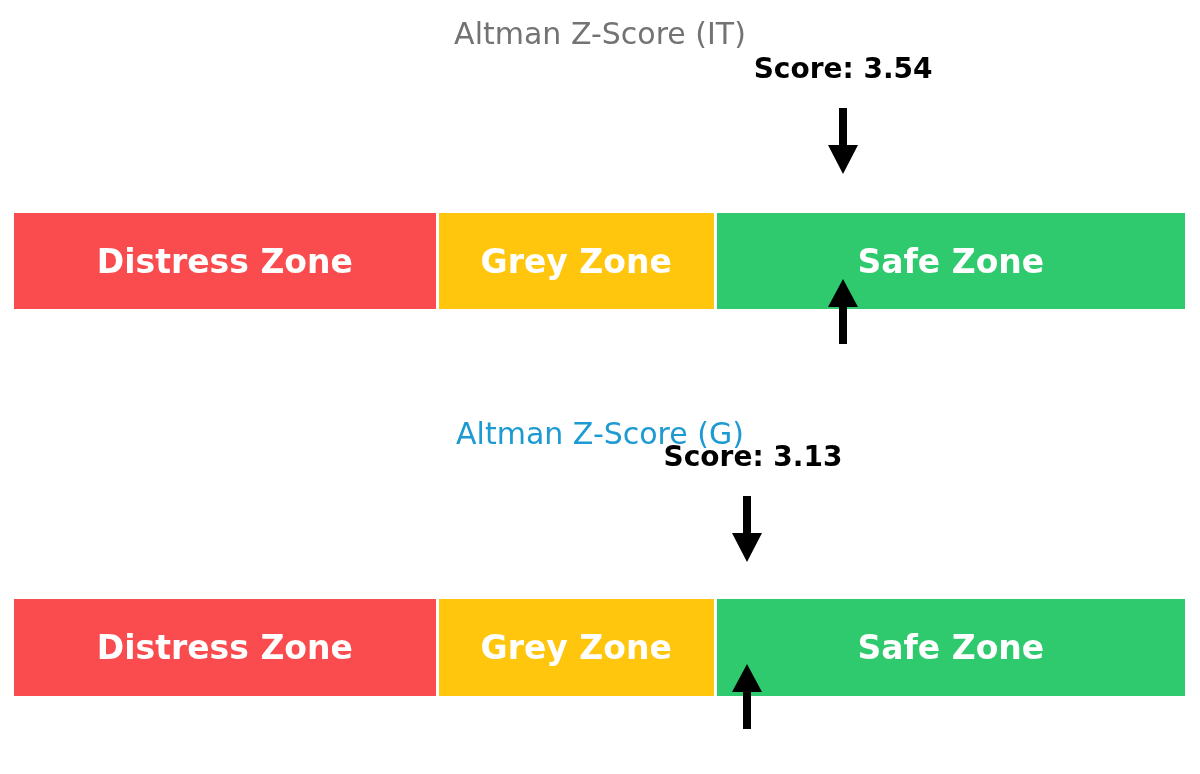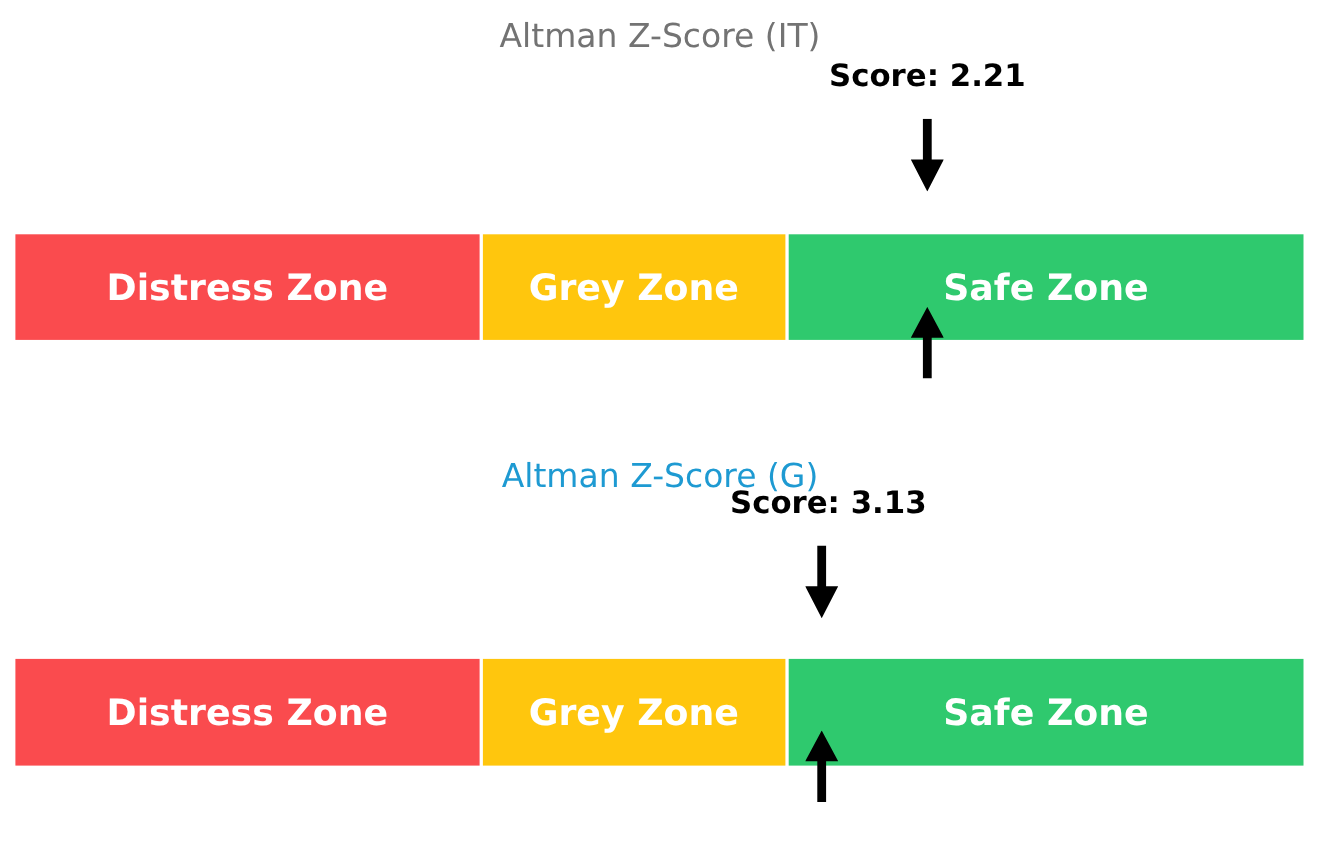--- a/index.html
+++ b/index.html
@@ -59,21 +59,21 @@
   }
 </style>
 </head>
 <body>
 
 <div class="canvas">
 
   <section>
     <div class="chart-title" id="title-0" style="top: 16px; color: #737373;">Altman Z-Score (IT)</div>
 
-    <div class="score-label" id="score-0" style="left: 843.068px; top: 52px;">Score: 2.21</div>
+    <div class="score-label" id="score-0" style="left: 843.068px; top: 52px;">Score: 3.54</div>
 
     <div class="arrow" id="down-0" style="left: 843.068px; top: 108px;">
       <svg width="30" height="66" viewBox="0 0 30 66">
         <path d="M11 0 h8 v37 h11 L15 66 L0 37 h11 Z" fill="#000000"></path>
       </svg>
     </div>
 
     <div class="zone-bar" id="bar-0" style="left: 14px; top: 177px; width: 1171px; height: 96px;">
       <div class="zone" id="zone-0-0" style="flex-grow: 0.362; flex-basis: 0px; background: rgb(250, 75, 78);">
         <span class="zone-label">Distress Zone</span>

